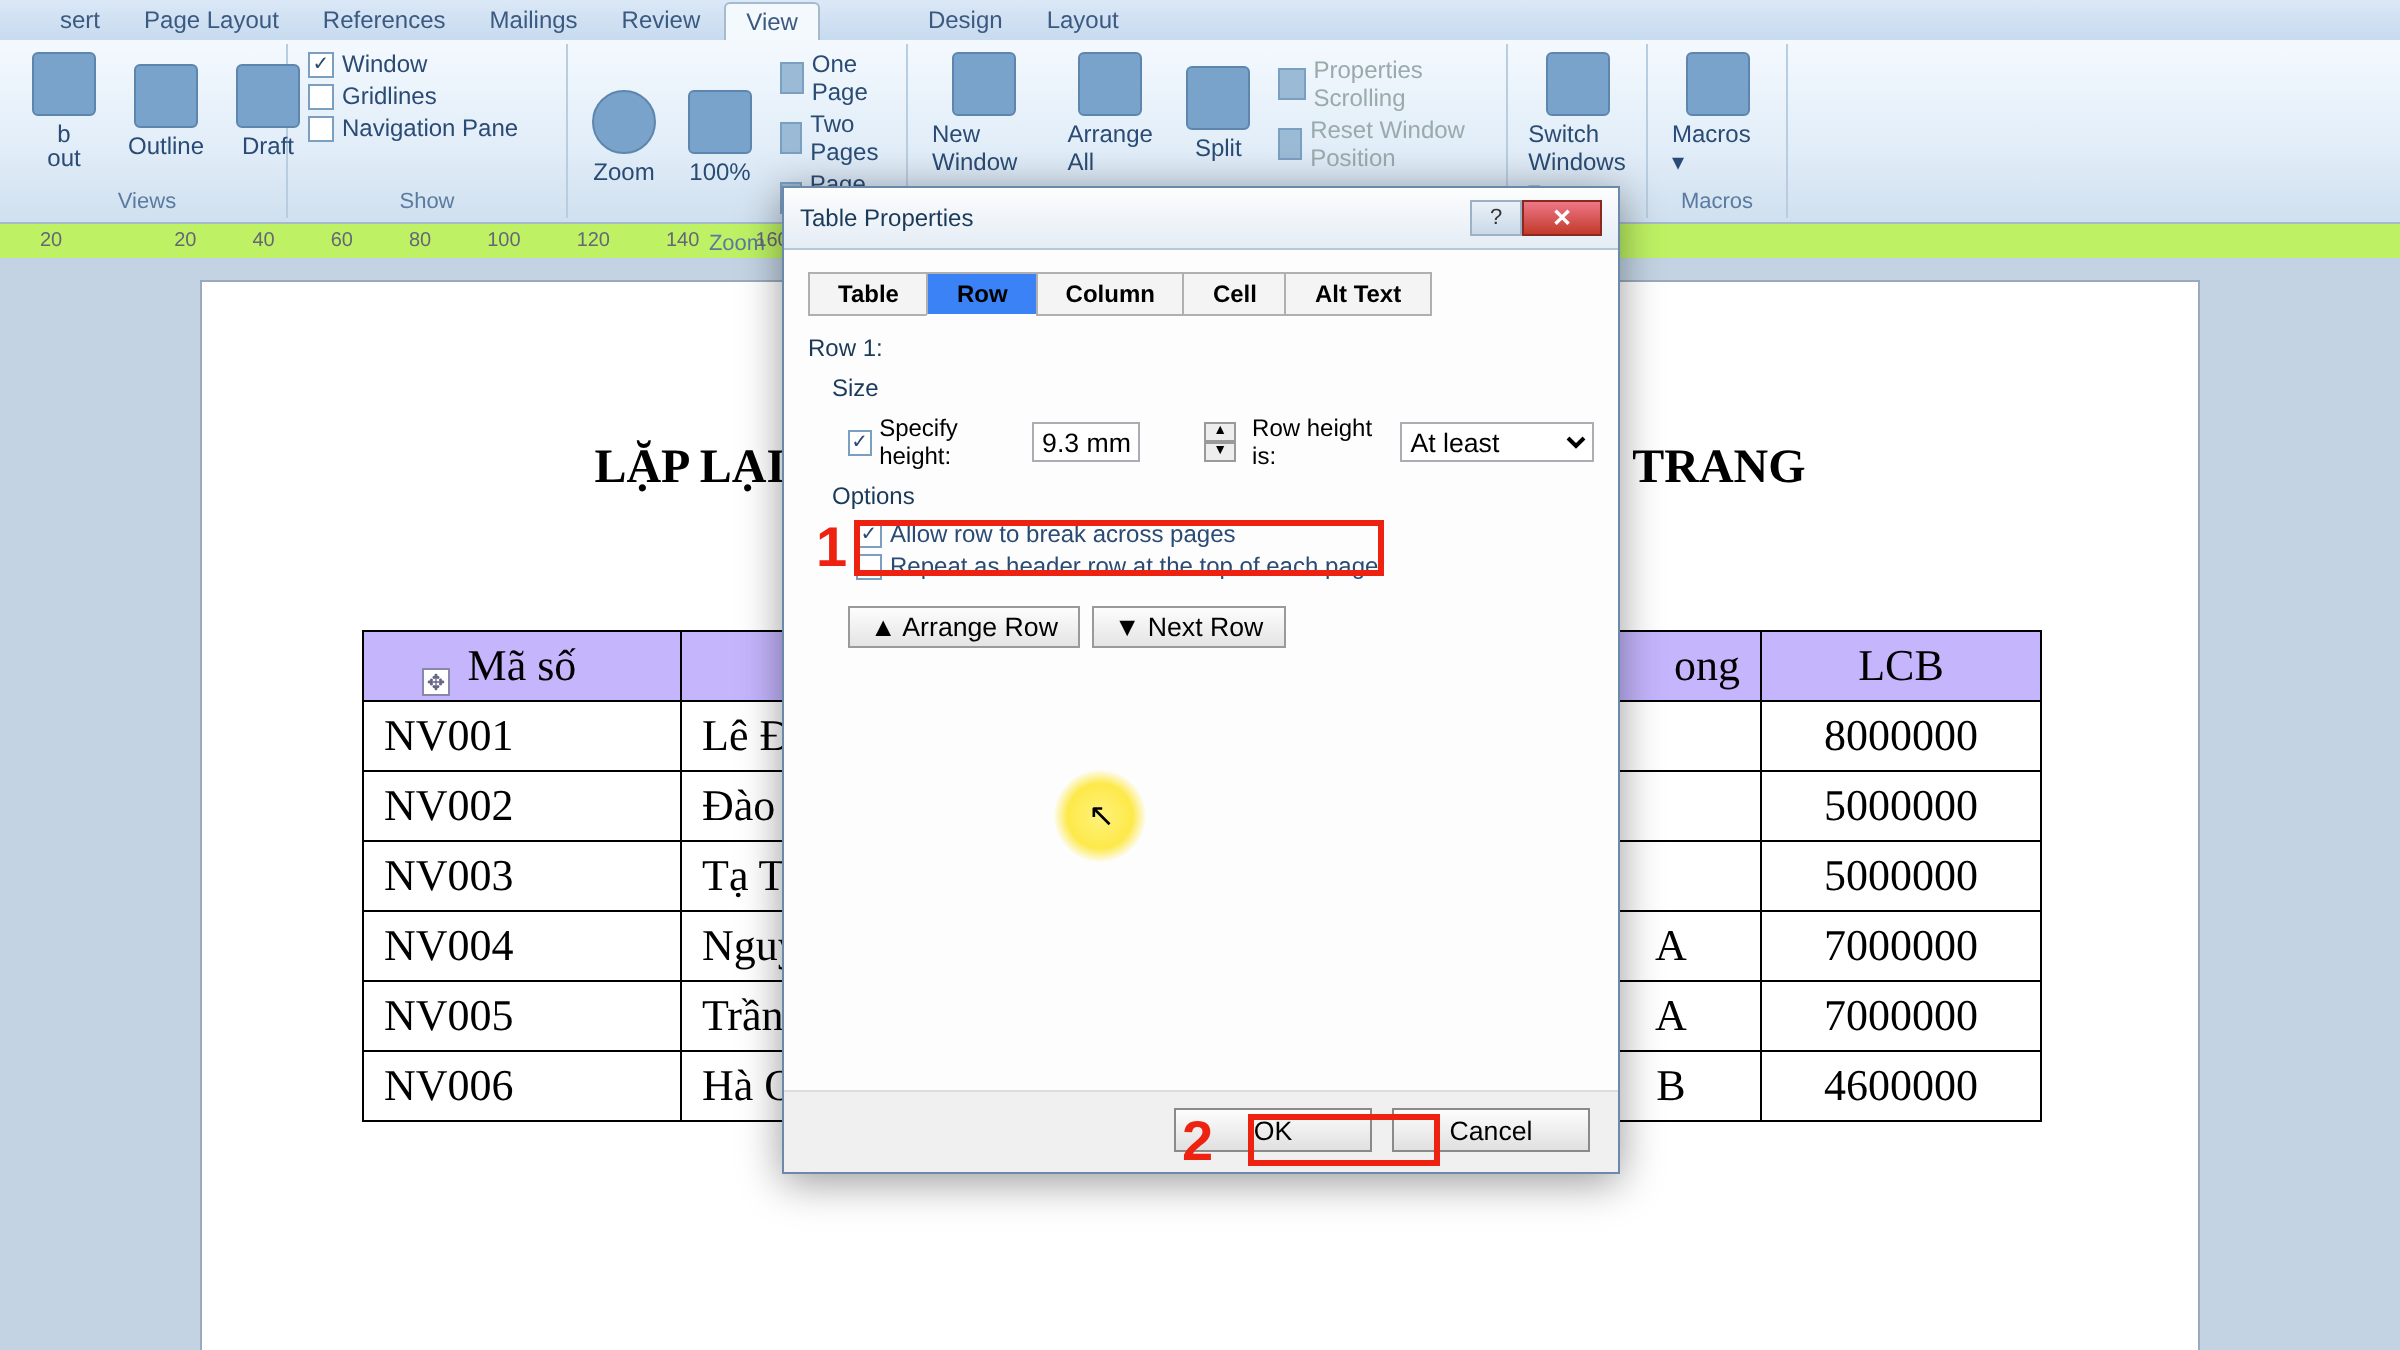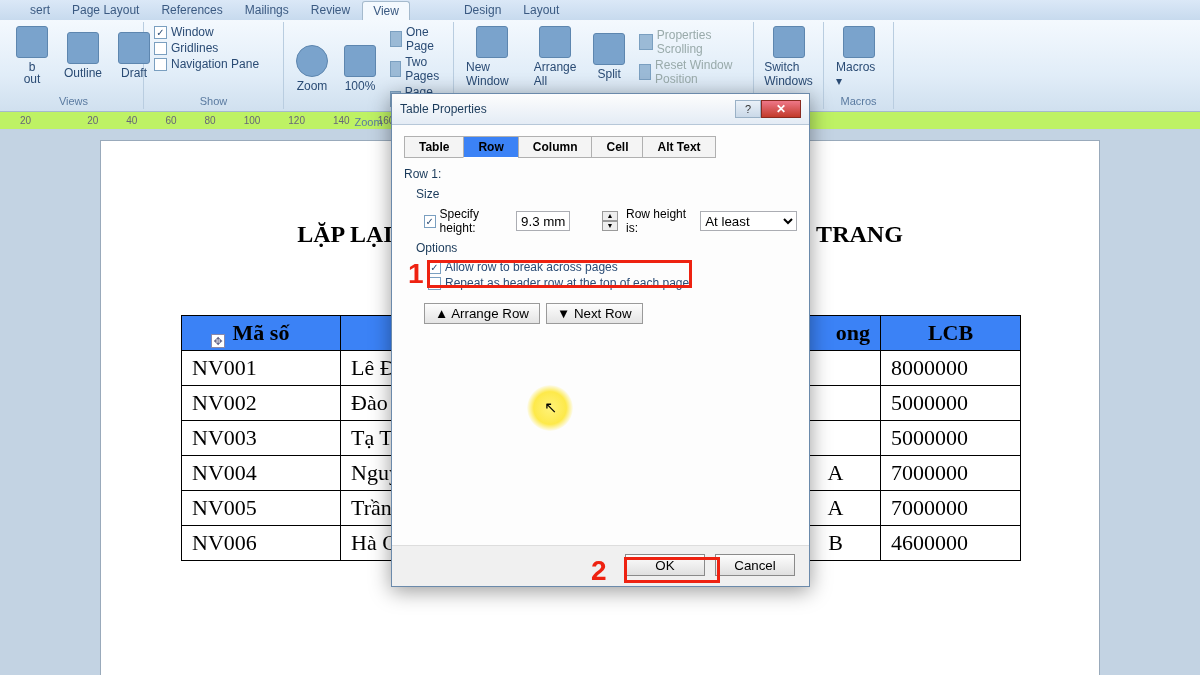--- a/index.html
+++ b/index.html
@@ -21,22 +21,22 @@
   
   
   .ruler { height: 18px; background: #bef264; border-bottom: 1px solid #c0d2e2; font-size: 10px; color: #667; display:flex; align-items:center; gap:28px; padding-left:20px; white-space:nowrap; overflow:hidden;}
   .doc-area { background: #c3d3e3; height: 545px; display: flex; justify-content: center; padding-top: 10px; position: relative; overflow: hidden; }
   .page { width: 1000px; height: 600px; background: #fff; border: 1px solid #9ab; padding: 80px 80px 20px; position: relative; }
   .title1 { font-family: "Times New Roman", serif; font-weight: bold; font-size: 24px; text-align: center; }
   .title2 { font-family: "Times New Roman", serif; font-size: 20px; text-align: center; margin-top: 4px; }
   .move-handle { position:absolute; left:110px; top:193px; width:14px; height:14px; border:1px solid #88a; background:#fff; display:flex; align-items:center; justify-content:center; color:#668; font-size:11px;}
   table.data { border-collapse: collapse; width: 840px; margin: 40px auto 0; font-family: "Times New Roman", serif; font-size: 22px; }
   table.data th, table.data td { border: 1.5px solid #000; padding: 4px 10px; }
-  table.data th { background: #3b82f6; font-weight: bold; }
-  table.data td.num { text-align: left; }
+  table.data th { background: #c4b5fd; font-weight: normal; }
+  table.data td.num { text-align: center; }
   table.data td.ctr { text-align: center; }
   
   
   .dialog { position: absolute; left: 391px; top: 93px; width: 419px; background: #f0f0f0; border: 1px solid #6b8aab; box-shadow: 0 4px 20px rgba(0,0,0,.4); font-size: 12px; }
   .dlg-title { background: linear-gradient(#fdfdfd,#e4ecf5); padding: 6px 8px; display: flex; justify-content: space-between; align-items: center; border-bottom: 1px solid #b6c7d8; }
   .dlg-title span { color: #1a3a5a; }
   .dlg-close-group { display: flex; gap: 0; }
   .dlg-btn-min { width: 26px; height: 18px; background: linear-gradient(#eaf1f8,#cad9e8); border: 1px solid #9ab1c6; display:flex; align-items:center; justify-content:center; font-size:11px; color:#333;}
   .dlg-btn-x { width: 40px; height: 18px; background: linear-gradient(#e78,#c23a2a); color: #fff; display: flex; align-items: center; justify-content: center; border:1px solid #8a2a1f; font-weight:bold;}
   .dlg-body { background: #fdfdfd; padding: 10px 12px; min-height: 420px; position: relative; }
@@ -49,21 +49,21 @@
   .row-line label { display: flex; align-items: center; gap: 4px; }
   .spin { display:flex; align-items:center;gap:32px; }
   .spin input { width: 54px; height: 20px; border: 1px solid #abadb3; padding: 0 4px; }
   .spin-btns { display:flex; flex-direction:column; }
   .spin-btns div { width:16px; height:10px; border:1px solid #9a9a9a; background:#eee; font-size:7px; text-align:center; line-height:8px;}
   select.combo { height: 20px; border: 1px solid #abadb3; background:#fff; }
   .opt-box { margin-left: 20px; }
   .nav-row { display: flex; gap: 6px; margin: 12px 0 0 20px; }
   .nav-btn { padding: 2px 10px; border: 1px solid #9a9a9a; background: linear-gradient(#fdfdfd,#e4e4e4); cursor: pointer; }
   .dlg-footer { display:flex; justify-content:flex-end; gap:10px; padding:8px 14px 10px; background:#f0f0f0; border-top:1px solid #ddd;}
-  .std-btn { width: 80px; height: 22px; border: 1px solid #8a8a8a; background: linear-gradient(#fdfdfd,#e0e0e0); cursor: pointer; }
+  .std-btn { width: 99px; height: 22px; border: 1px solid #8a8a8a; background: linear-gradient(#fdfdfd,#e0e0e0); cursor: pointer; }
   
   
   .redbox { position: absolute; border: 3px solid #e21; pointer-events: none; }
   .rednum { position: absolute; color: #e21; font-weight: bold; font-size: 28px; font-family: Arial; }
   .cursor-hl { position:absolute; width:46px; height:46px; border-radius:50%; background: radial-gradient(circle,#fff27a 0%,#fde94a 50%, rgba(253,233,74,0) 72%); }
   .cursor-arrow { position:absolute; font-size:16px; color:#000; }
 </style>
 </head>
 <body>
 

